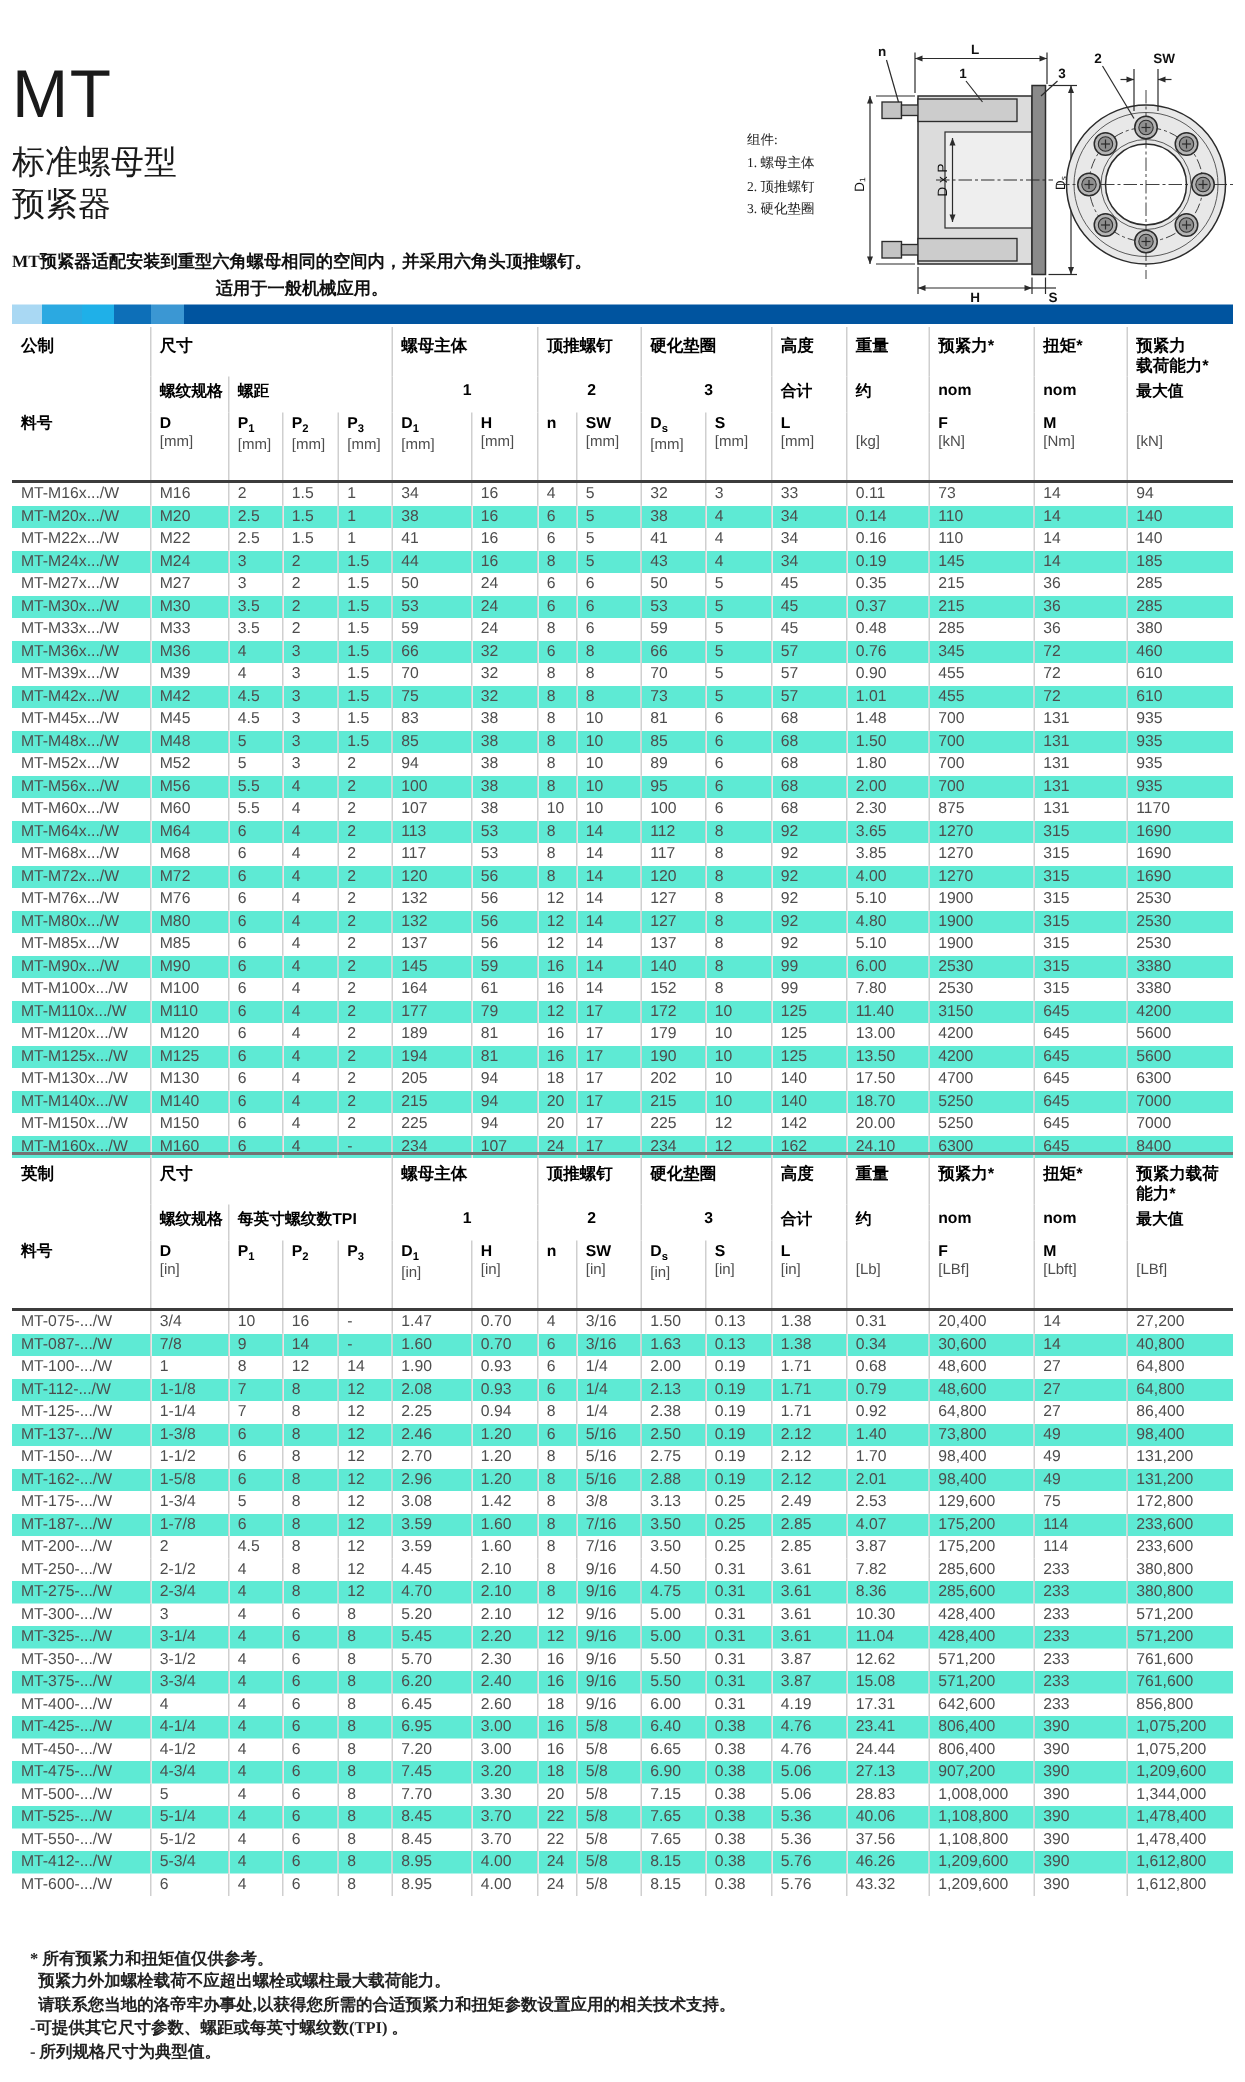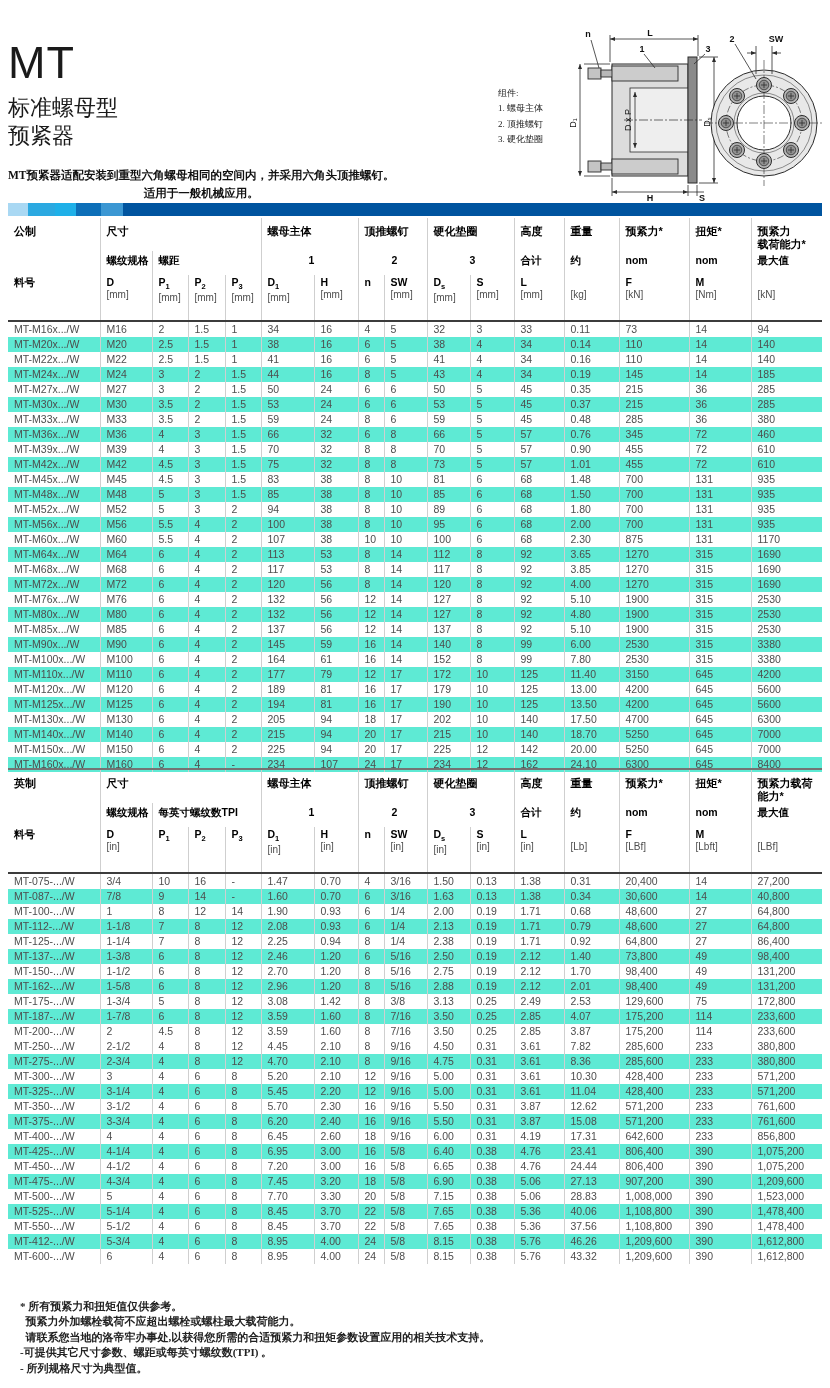--- a/index.html
+++ b/index.html
@@ -1263,21 +1263,21 @@
           <td>7.70</td>
           <td>3.30</td>
           <td>20</td>
           <td>5/8</td>
           <td>7.15</td>
           <td>0.38</td>
           <td>5.06</td>
           <td>28.83</td>
           <td>1,008,000</td>
           <td>390</td>
-          <td>1,523,000</td>
+          <td>1,344,000</td>
         </tr>
         <tr class="alt">
           <td>MT-525-.../W</td>
           <td>5-1/4</td>
           <td>4</td>
           <td>6</td>
           <td>8</td>
           <td>8.45</td>
           <td>3.70</td>
           <td>22</td>

